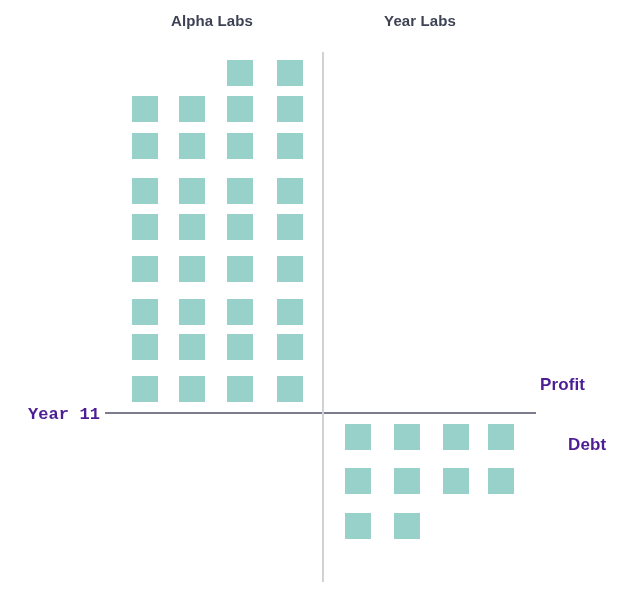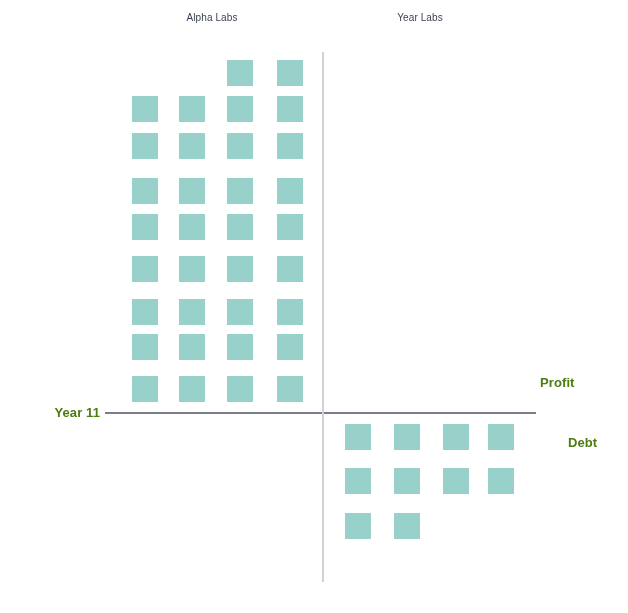--- a/index.html
+++ b/index.html
@@ -13,37 +13,38 @@
     font-family: "Liberation Sans", sans-serif;
     position: relative;
     overflow: hidden;
   }
   #chart-root {
     position: absolute;
     inset: 0;
   }
   .group-title {
     position: absolute;
-    font-size: 10px;
-    font-weight: 400;
+    font-size: 15px;
+    font-weight: 700;
     color: #3d4354;
     letter-spacing: 0.1px;
     white-space: nowrap;
     transform: translateX(-50%);
   }
   .side-label {
     position: absolute;
-    font-size: 13px;
+    font-size: 17px;
     font-weight: 700;
-    color: #4d7c0f;
+    color: #4c1d95;
     letter-spacing: 0.1px;
     white-space: nowrap;
   }
   .side-label.left {
     transform: translateX(-100%);
+    font-family: Liberation Mono, monospace;
   }
   .axis-line {
     position: absolute;
     background: #7b7d8c;
     height: 1.6px;
   }
   .divider-line {
     position: absolute;
     background: #d2d2d4;
     width: 2px;

